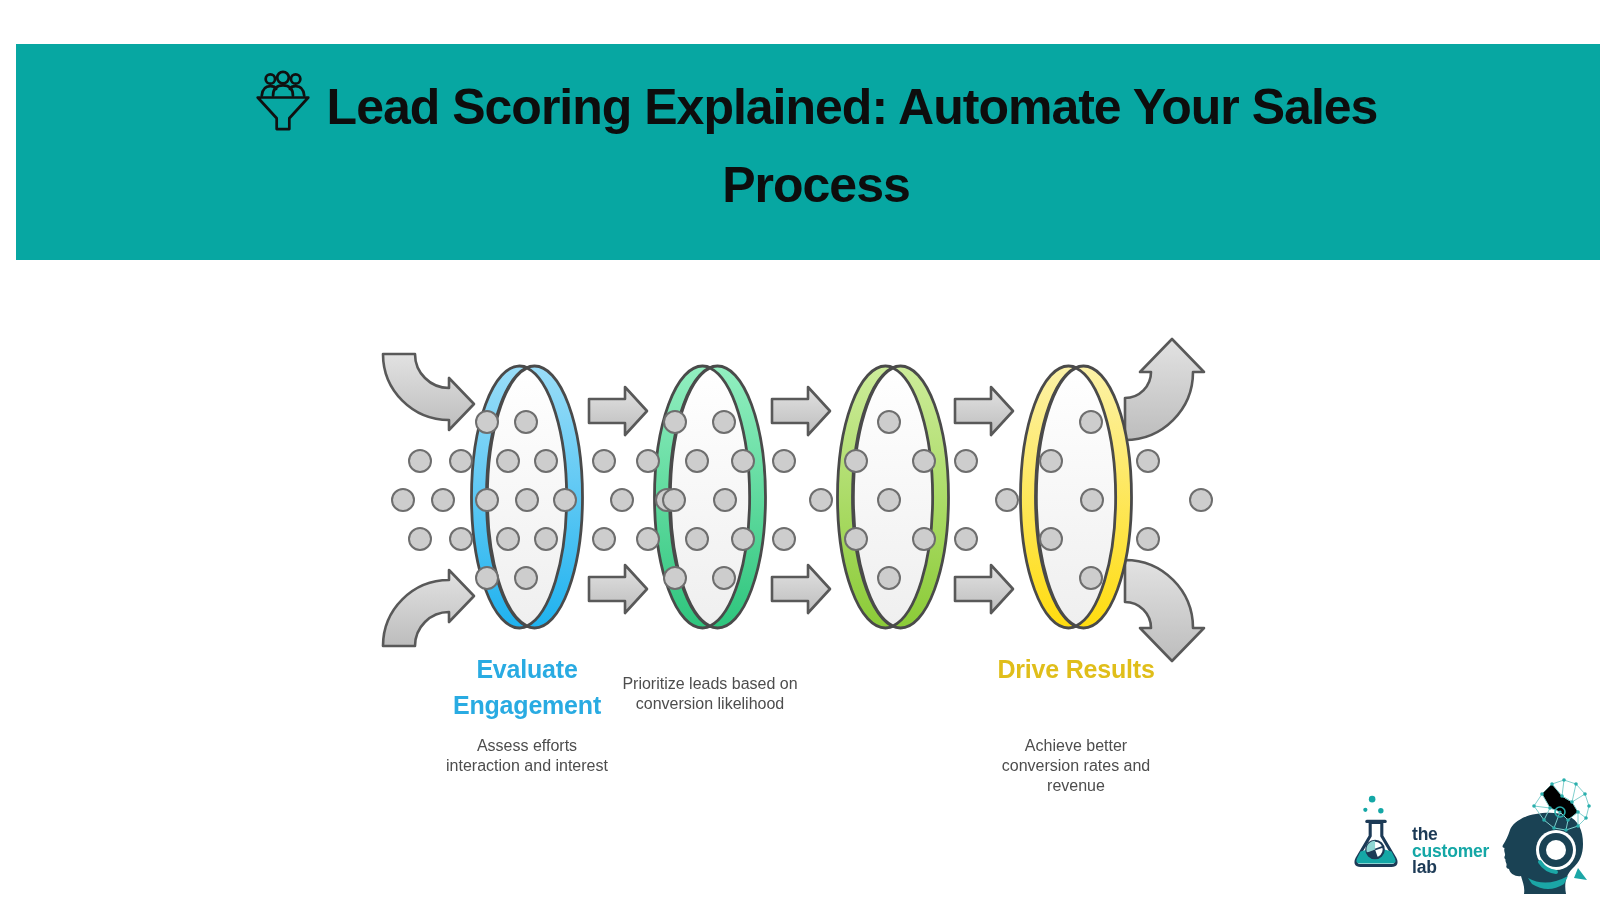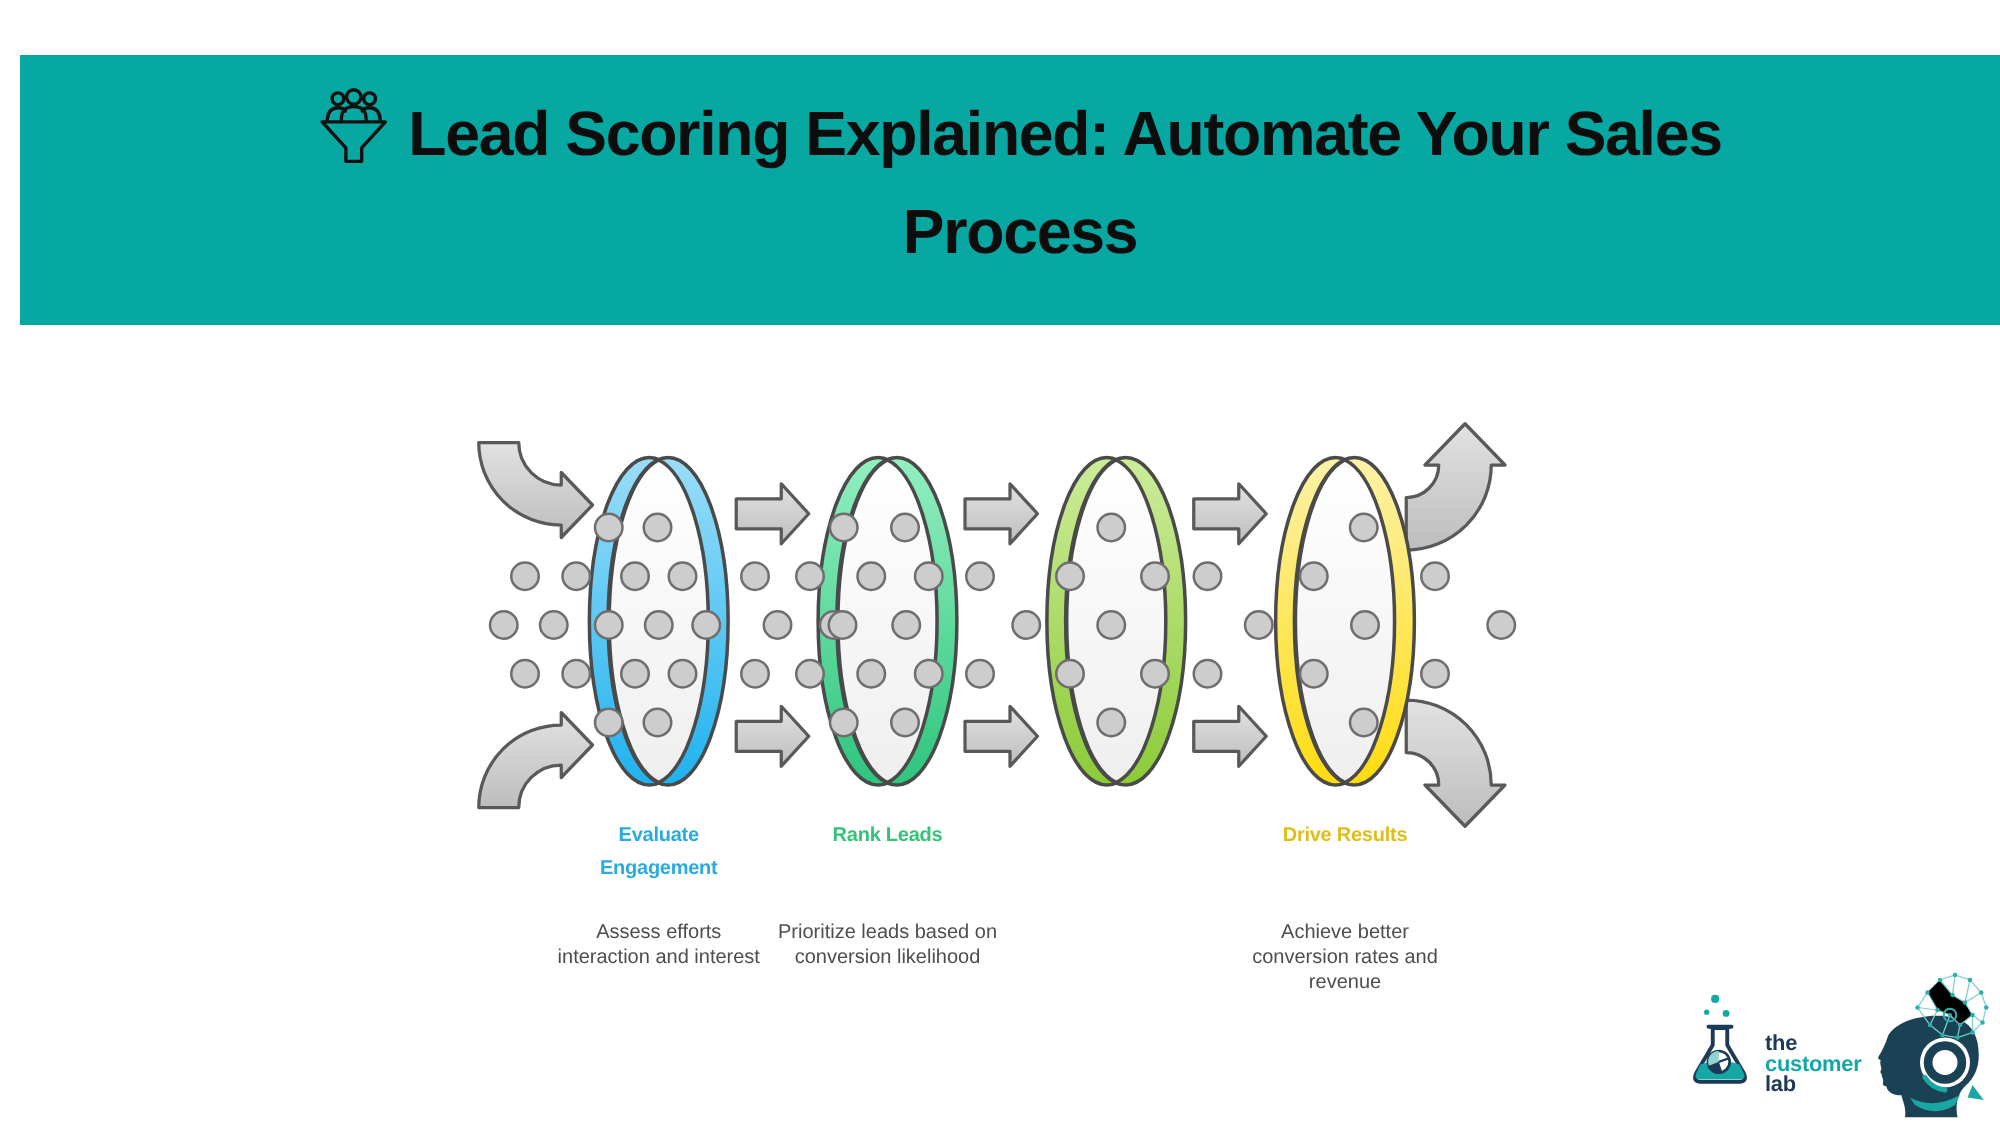--- a/index.html
+++ b/index.html
@@ -12,22 +12,22 @@
                 color:#0d0d0d;font-weight:bold;font-size:50px;line-height:68px;letter-spacing:-1px;}
   .title-line1{white-space:nowrap;}
   .funnel-ico{display:inline-block;vertical-align:-10px;margin-right:16px;}
 
   
   .flow-svg{position:absolute;left:330px;top:300px;width:920px;height:380px;}
 
   
   .col{position:absolute;top:656px;width:220px;text-align:center;}
   .col-0{left:417px;} .col-1{left:600px;} .col-2{left:783px;} .col-3{left:966px;}
-  .step-title{height:62px;display:flex;flex-direction:column;justify-content:flex-start;align-items:center;
-              font-weight:bold;font-size:16px;line-height:26px;letter-spacing:-0.2px;}
+  .step-title{height:62px;display:flex;flex-direction:column;justify-content:space-between;align-items:center;
+              font-weight:bold;font-size:25px;line-height:26px;letter-spacing:-0.2px;}
   .step-desc{margin:18px auto 0 auto;width:176px;font-size:16px;line-height:20px;color:#4d4d4d;}
 
   
   .martech{position:absolute;left:1346px;top:792px;display:flex;}
   .mt-text{margin:34px 14px 0 6px;font-weight:bold;font-size:17.5px;line-height:16.5px;letter-spacing:-0.2px;}
   .mt-text span{display:block;}
   .navy{color:#1C3A56;} .teal{color:#14A7A6;}
   .head-logo{position:absolute;left:1490px;top:772px;}
 </style>
 </head>
@@ -189,24 +189,20 @@
 
   <div class="col col-0">
     <div class="step-title" style="color: rgb(41, 171, 226);">
       <span>Evaluate</span>
       <span>Engagement</span>
     </div>
     <div class="step-desc">Assess efforts interaction and interest</div>
   </div>
 
   <div class="col col-1">
-    <div class="step-title" style="color: rgb(51, 195, 119);">
-      <span>Rank Leads</span>
-      <span></span>
-    </div>
     <div class="step-desc">Prioritize leads based on conversion likelihood</div>
   </div>
 
   <div class="col col-2">
   </div>
 
   <div class="col col-3">
     <div class="step-title" style="color: rgb(224, 190, 26);">
       <span>Drive Results</span>
       <span></span>

